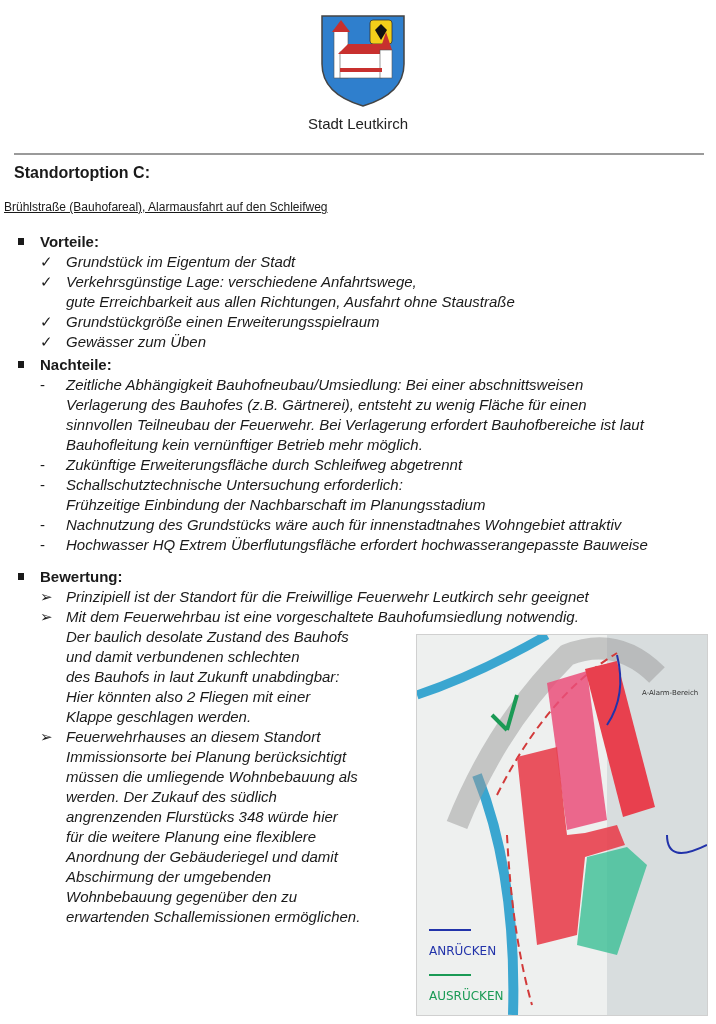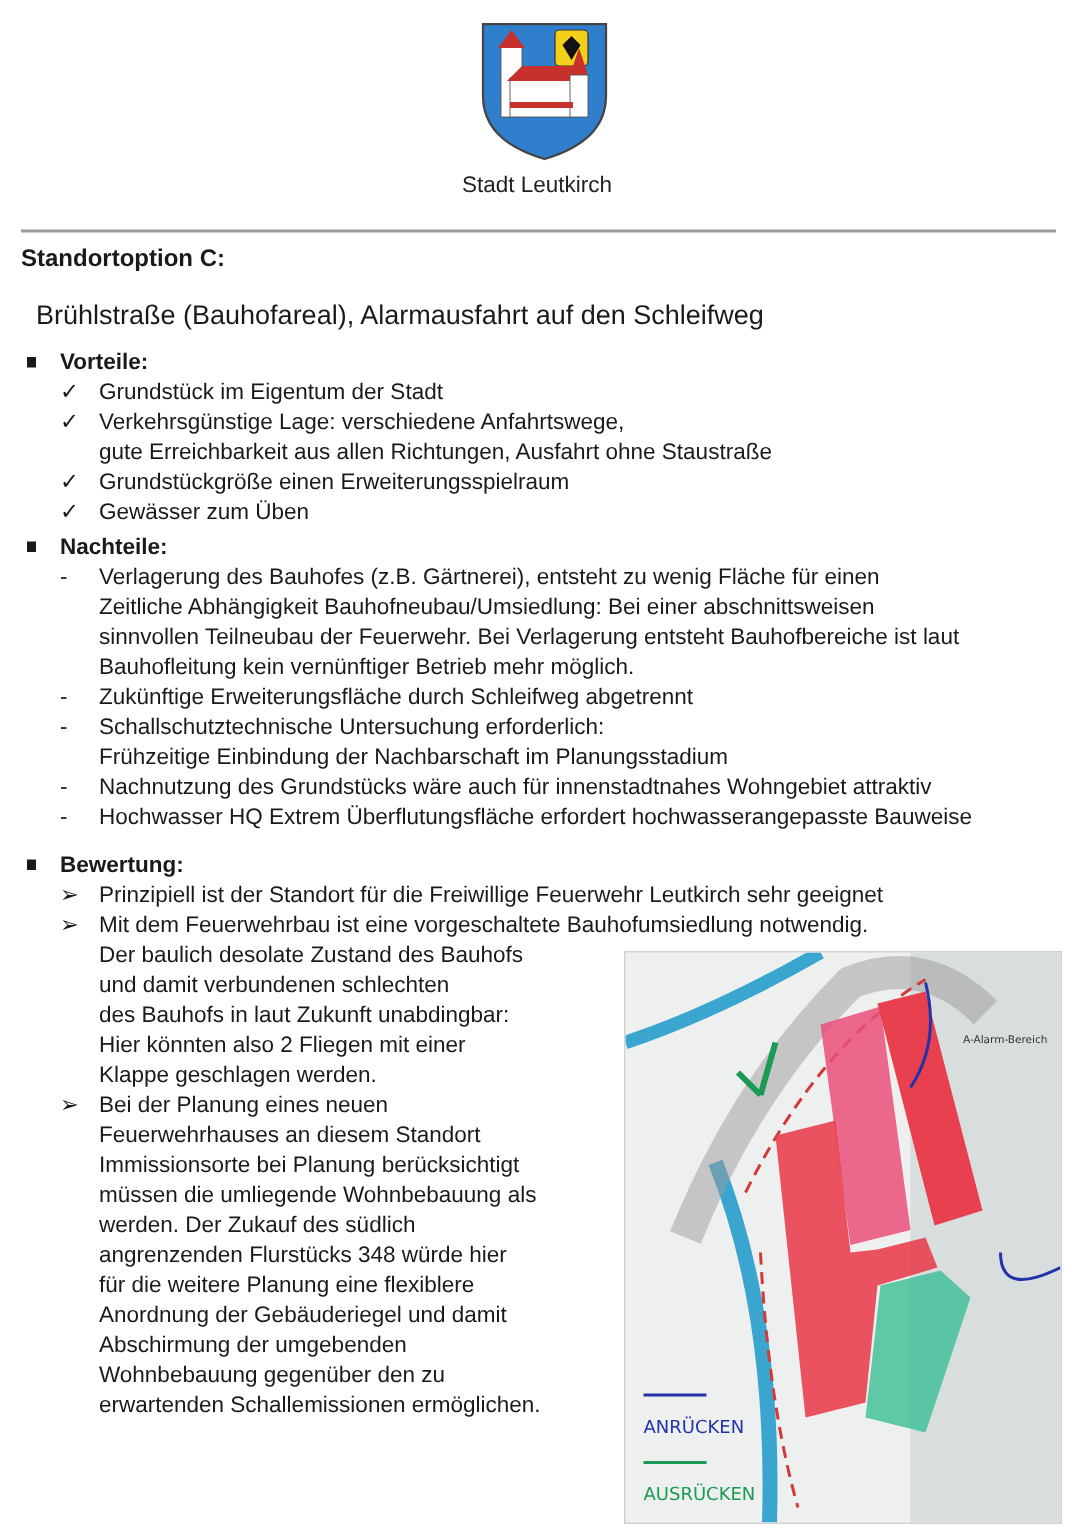--- a/index.html
+++ b/index.html
@@ -4,27 +4,27 @@
   <style>
     html, body { margin: 0; padding: 0; background: #ffffff; }
     body { width: 716px; height: 1024px; position: relative; overflow: hidden;
            font-family: "Liberation Sans", sans-serif; color: #1a1a1a; }
     .crest { position: absolute; left: 320px; top: 14px; width: 86px; height: 94px; }
     .town { position: absolute; left: 0; width: 716px; top: 115px; text-align: center;
             font-size: 15px; color: #222; }
     .rule { position: absolute; left: 14px; top: 153px; width: 690px; height: 2px; background: #9a9a9a; }
     .title { position: absolute; left: 14px; top: 164px; font-size: 16px; font-weight: bold;
              }
-    .subtitle { position: absolute; left: 24px; top: 200px; font-size: 18px; }
+    .subtitle { position: absolute; left: 4px; top: 200px; font-size: 12px; text-decoration: underline; }
     .section { position: absolute; font-size: 15px; line-height: 20px; }
     .sec-head { position: relative; padding-left: 26px; font-weight: bold; }
     .sec-head .bullet { position: absolute; left: 4px; top: 6px; width: 6px; height: 7px; background: #1a1a1a; }
     .item { position: relative; padding-left: 26px; margin-left: 26px; }
     .item .mark { position: absolute; left: 0; top: 0; width: 20px; }
-    .text-line { display: block; white-space: nowrap; }
+    .text-line { display: block; white-space: nowrap; font-style: italic; }
     .map { position: absolute; left: 416px; top: 634px; width: 290px; height: 380px;
            border: 1px solid #d0d0d0; background: #eef0ee; overflow: hidden; }
   </style>
 </head>
 <body>
 
 <svg class="crest" viewBox="0 0 86 94">
   <path d="M2 2 H84 V50 Q84 80 43 92 Q2 80 2 50 Z" fill="#2f7fcd" stroke="#444" stroke-width="1.5"></path>
   <rect x="50" y="6" width="22" height="24" rx="3" fill="#f3cf1a" stroke="#333" stroke-width="0.8"></rect>
   <path d="M61 10 l6 6 -6 10 -6 -10 z" fill="#111"></path>
@@ -67,23 +67,23 @@
   </div>
 </div>
 
 <div class="section" style="left:14px; top:355px;">
   <div class="sec-head">
     <span class="bullet"></span>
     <span>Nachteile:</span>
   </div>
   <div class="item">
     <span class="mark">-</span>
+    <span class="text-line">Zeitliche Abhängigkeit Bauhofneubau/Umsiedlung: Bei einer abschnittsweisen</span>
     <span class="text-line">Verlagerung des Bauhofes (z.B. Gärtnerei), entsteht zu wenig Fläche für einen</span>
-    <span class="text-line">Zeitliche Abhängigkeit Bauhofneubau/Umsiedlung: Bei einer abschnittsweisen</span>
-    <span class="text-line">sinnvollen Teilneubau der Feuerwehr. Bei Verlagerung entsteht Bauhofbereiche ist laut</span>
+    <span class="text-line">sinnvollen Teilneubau der Feuerwehr. Bei Verlagerung erfordert Bauhofbereiche ist laut</span>
     <span class="text-line">Bauhofleitung kein vernünftiger Betrieb mehr möglich.</span>
   </div>
   <div class="item">
     <span class="mark">-</span>
     <span class="text-line">Zukünftige Erweiterungsfläche durch Schleifweg abgetrennt</span>
   </div>
   <div class="item">
     <span class="mark">-</span>
     <span class="text-line">Schallschutztechnische Untersuchung erforderlich:</span>
     <span class="text-line">Frühzeitige Einbindung der Nachbarschaft im Planungsstadium</span>
@@ -111,21 +111,20 @@
     <span class="mark">➢</span>
     <span class="text-line">Mit dem Feuerwehrbau ist eine vorgeschaltete Bauhofumsiedlung notwendig.</span>
     <span class="text-line">Der baulich desolate Zustand des Bauhofs</span>
     <span class="text-line">und damit verbundenen schlechten</span>
     <span class="text-line">des Bauhofs in laut Zukunft unabdingbar:</span>
     <span class="text-line">Hier könnten also 2 Fliegen mit einer</span>
     <span class="text-line">Klappe geschlagen werden.</span>
   </div>
   <div class="item">
     <span class="mark">➢</span>
-    <span class="text-line">Bei der Planung eines neuen</span>
     <span class="text-line">Feuerwehrhauses an diesem Standort</span>
     <span class="text-line">Immissionsorte bei Planung berücksichtigt</span>
     <span class="text-line">müssen die umliegende Wohnbebauung als</span>
     <span class="text-line">werden. Der Zukauf des südlich</span>
     <span class="text-line">angrenzenden Flurstücks 348 würde hier</span>
     <span class="text-line">für die weitere Planung eine flexiblere</span>
     <span class="text-line">Anordnung der Gebäuderiegel und damit</span>
     <span class="text-line">Abschirmung der umgebenden</span>
     <span class="text-line">Wohnbebauung gegenüber den zu</span>
     <span class="text-line">erwartenden Schallemissionen ermöglichen.</span>

